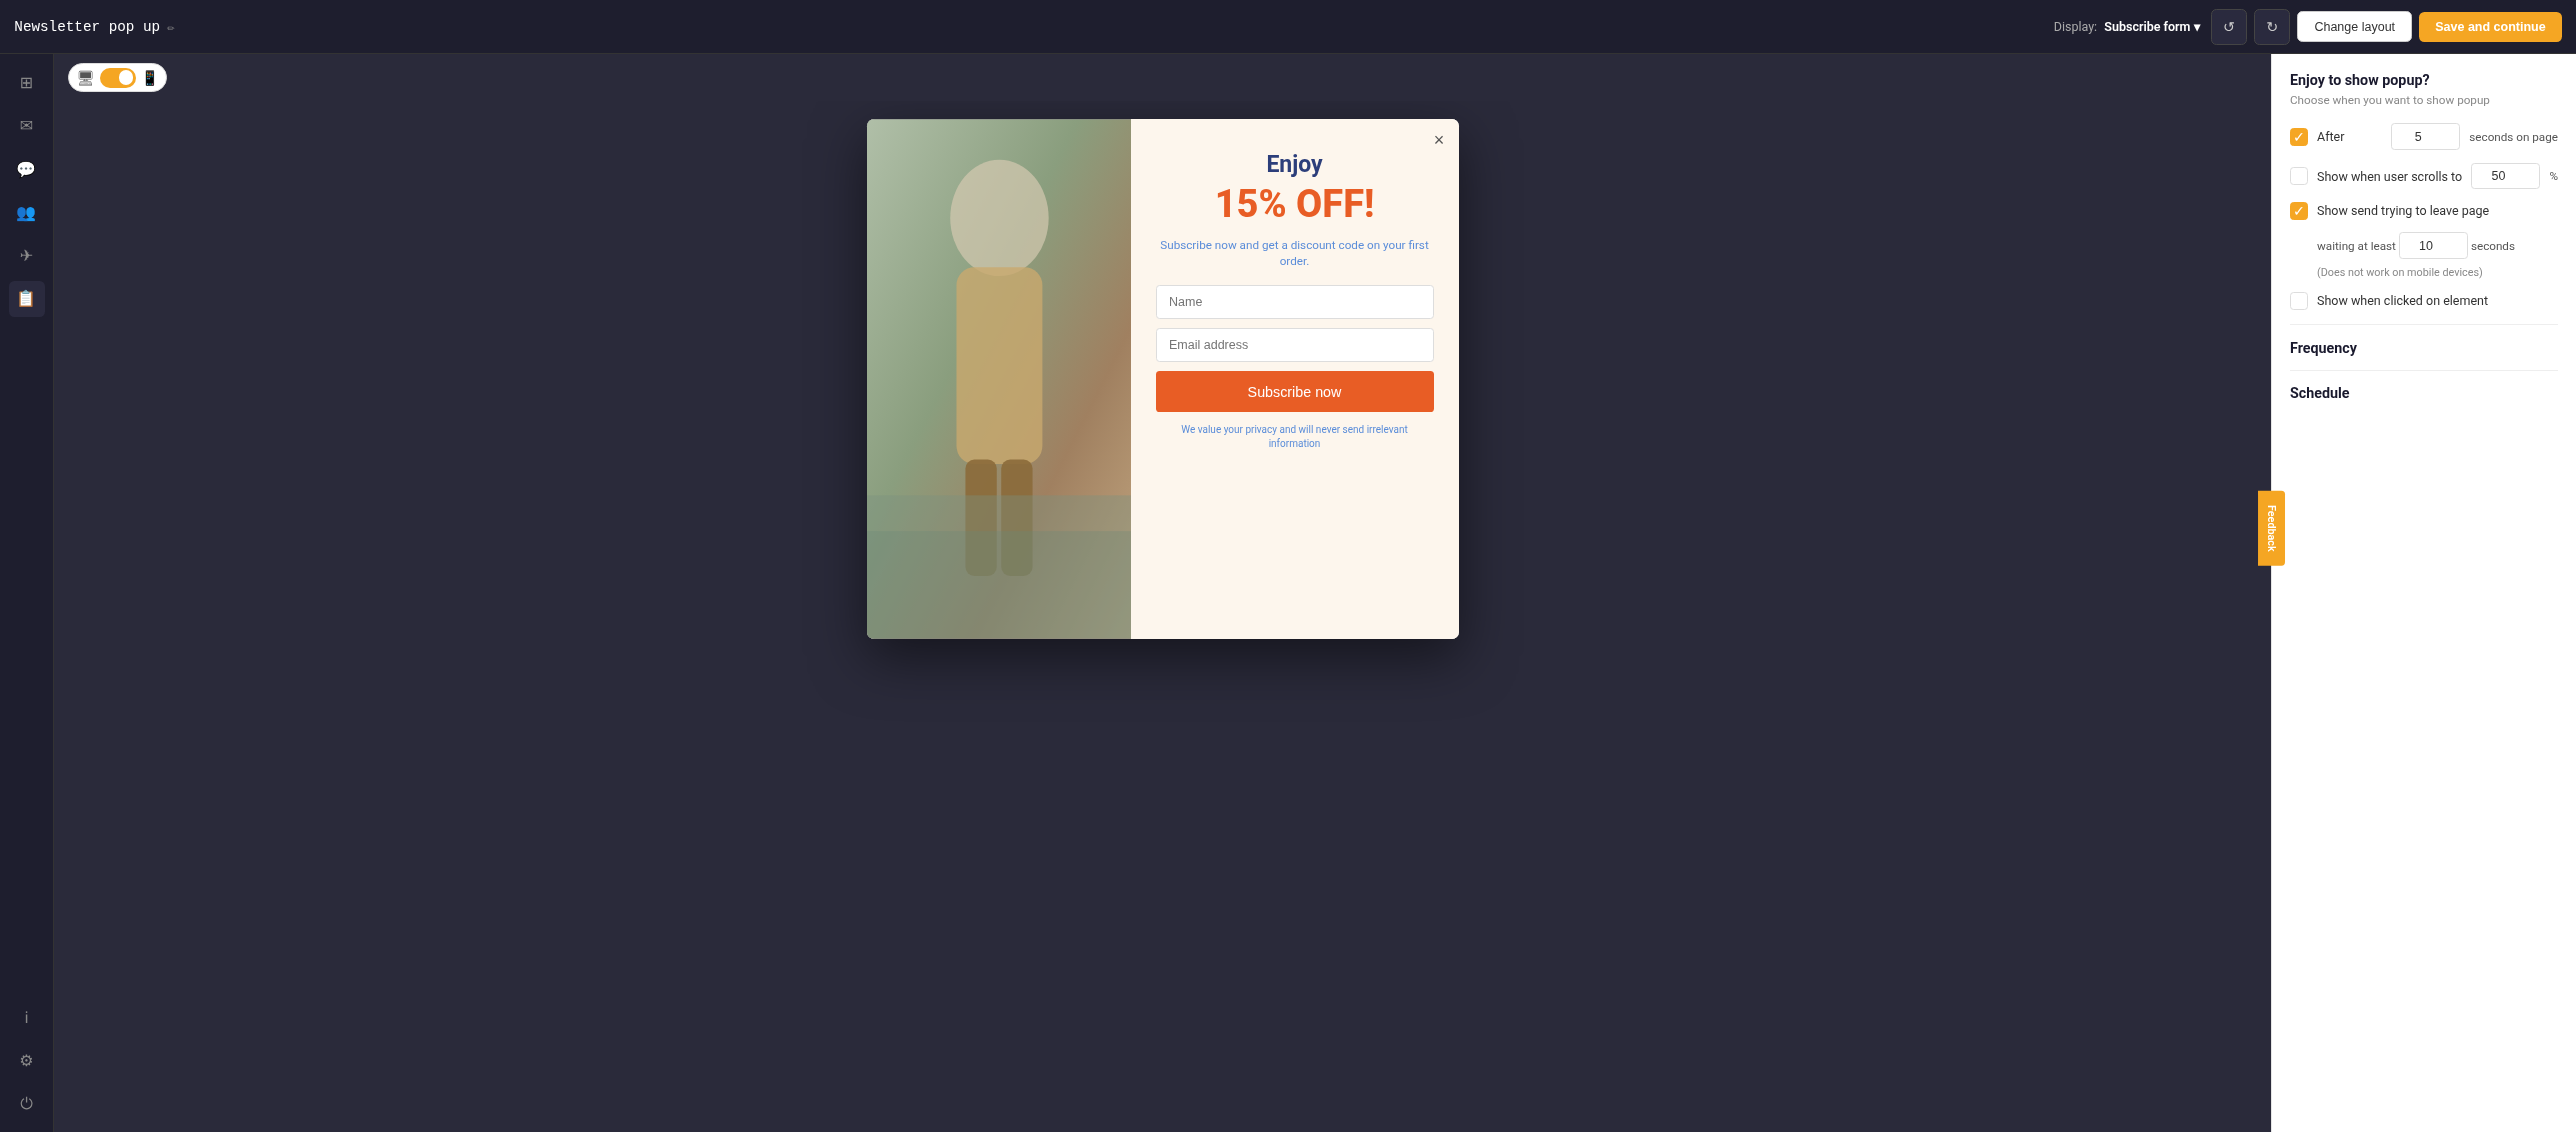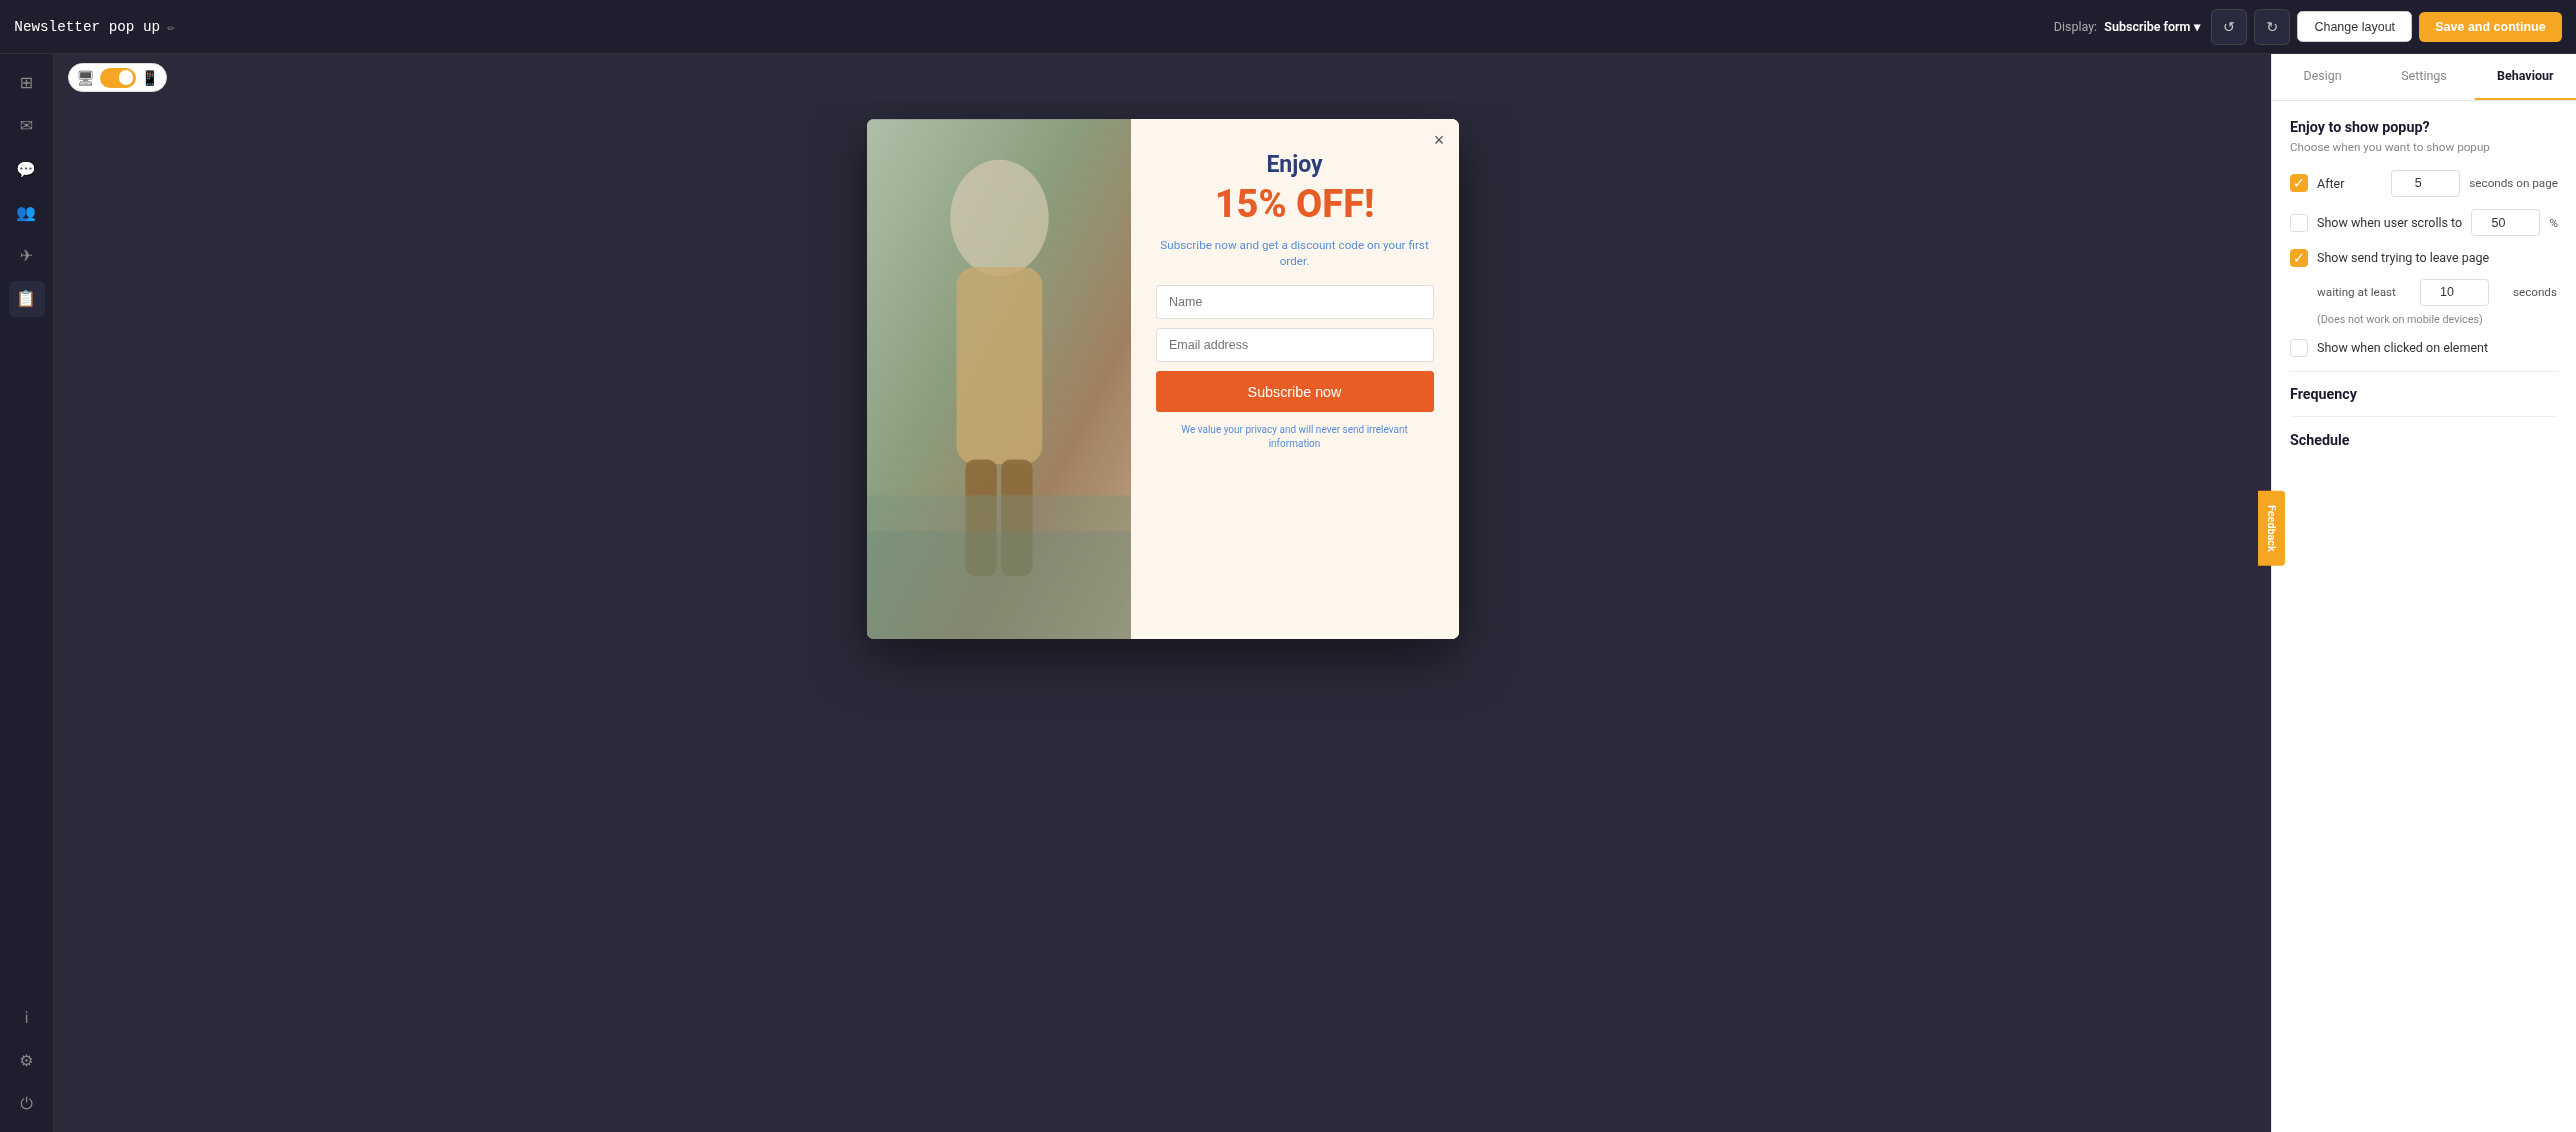--- a/index.html
+++ b/index.html
@@ -125,21 +125,21 @@
     }
     .option-checkbox.checked { background: #f5a623; border-color: #f5a623; color: #fff; }
     .option-label { font-size: 12.5px; color: #333; flex: 1; }
     .option-input {
       width: 69px; padding: 5.4px 7.2px; border: 0.9px solid #ddd; border-radius: 3.6px;
       font-size: 12.5px; text-align: center; color: #333;
     }
     .option-unit { font-size: 11.7px; color: #555; }
 
     .sub-option-row {
-      display: flex; align-items: center; gap: 24px; margin-left: 27px; margin-bottom: 7.2px;
+      display: flex; align-items: center; gap: 3px; margin-left: 27px; margin-bottom: 7.2px;
     }
     .sub-label { font-size: 11.7px; color: #555; }
     .note-text { font-size: 10.8px; color: #888; margin-left: 27px; margin-bottom: 12.5px; }
 
     .panel-divider { border: none; border-top: 0.9px solid #eee; margin: 14.3px 0; }
 
     .section-header { font-size: 14.3px; font-weight: 700; color: #1a1a2e; margin-bottom: 3.6px; margin-top: 7.2px; }
 
     
     .feedback-tab {
@@ -227,25 +227,20 @@
         <input class="popup-input" type="text" placeholder="Name" style="">
         <input class="popup-input" type="email" placeholder="Email address" style="">
         <button class="popup-subscribe-btn">Subscribe now</button>
         <div class="popup-privacy">We value your privacy and will never send irrelevant information</div>
       </div>
     </div>
   </div>
 </div>
 
 <div class="right-panel">
-  <div class="panel-tabs">
-    <div class="panel-tab">Design</div>
-    <div class="panel-tab">Settings</div>
-    <div class="panel-tab active">Behaviour</div>
-  </div>
   <div class="panel-body">
     <div class="panel-section-title">Enjoy to show popup?</div>
     <div class="panel-section-desc">Choose when you want to show popup</div>
 
     <div class="option-row">
       <div class="option-checkbox checked">✓</div>
       <span class="option-label">After</span>
       <input class="option-input" type="number" value="5" style="">
       <span class="option-unit">seconds on page</span>
     </div>

